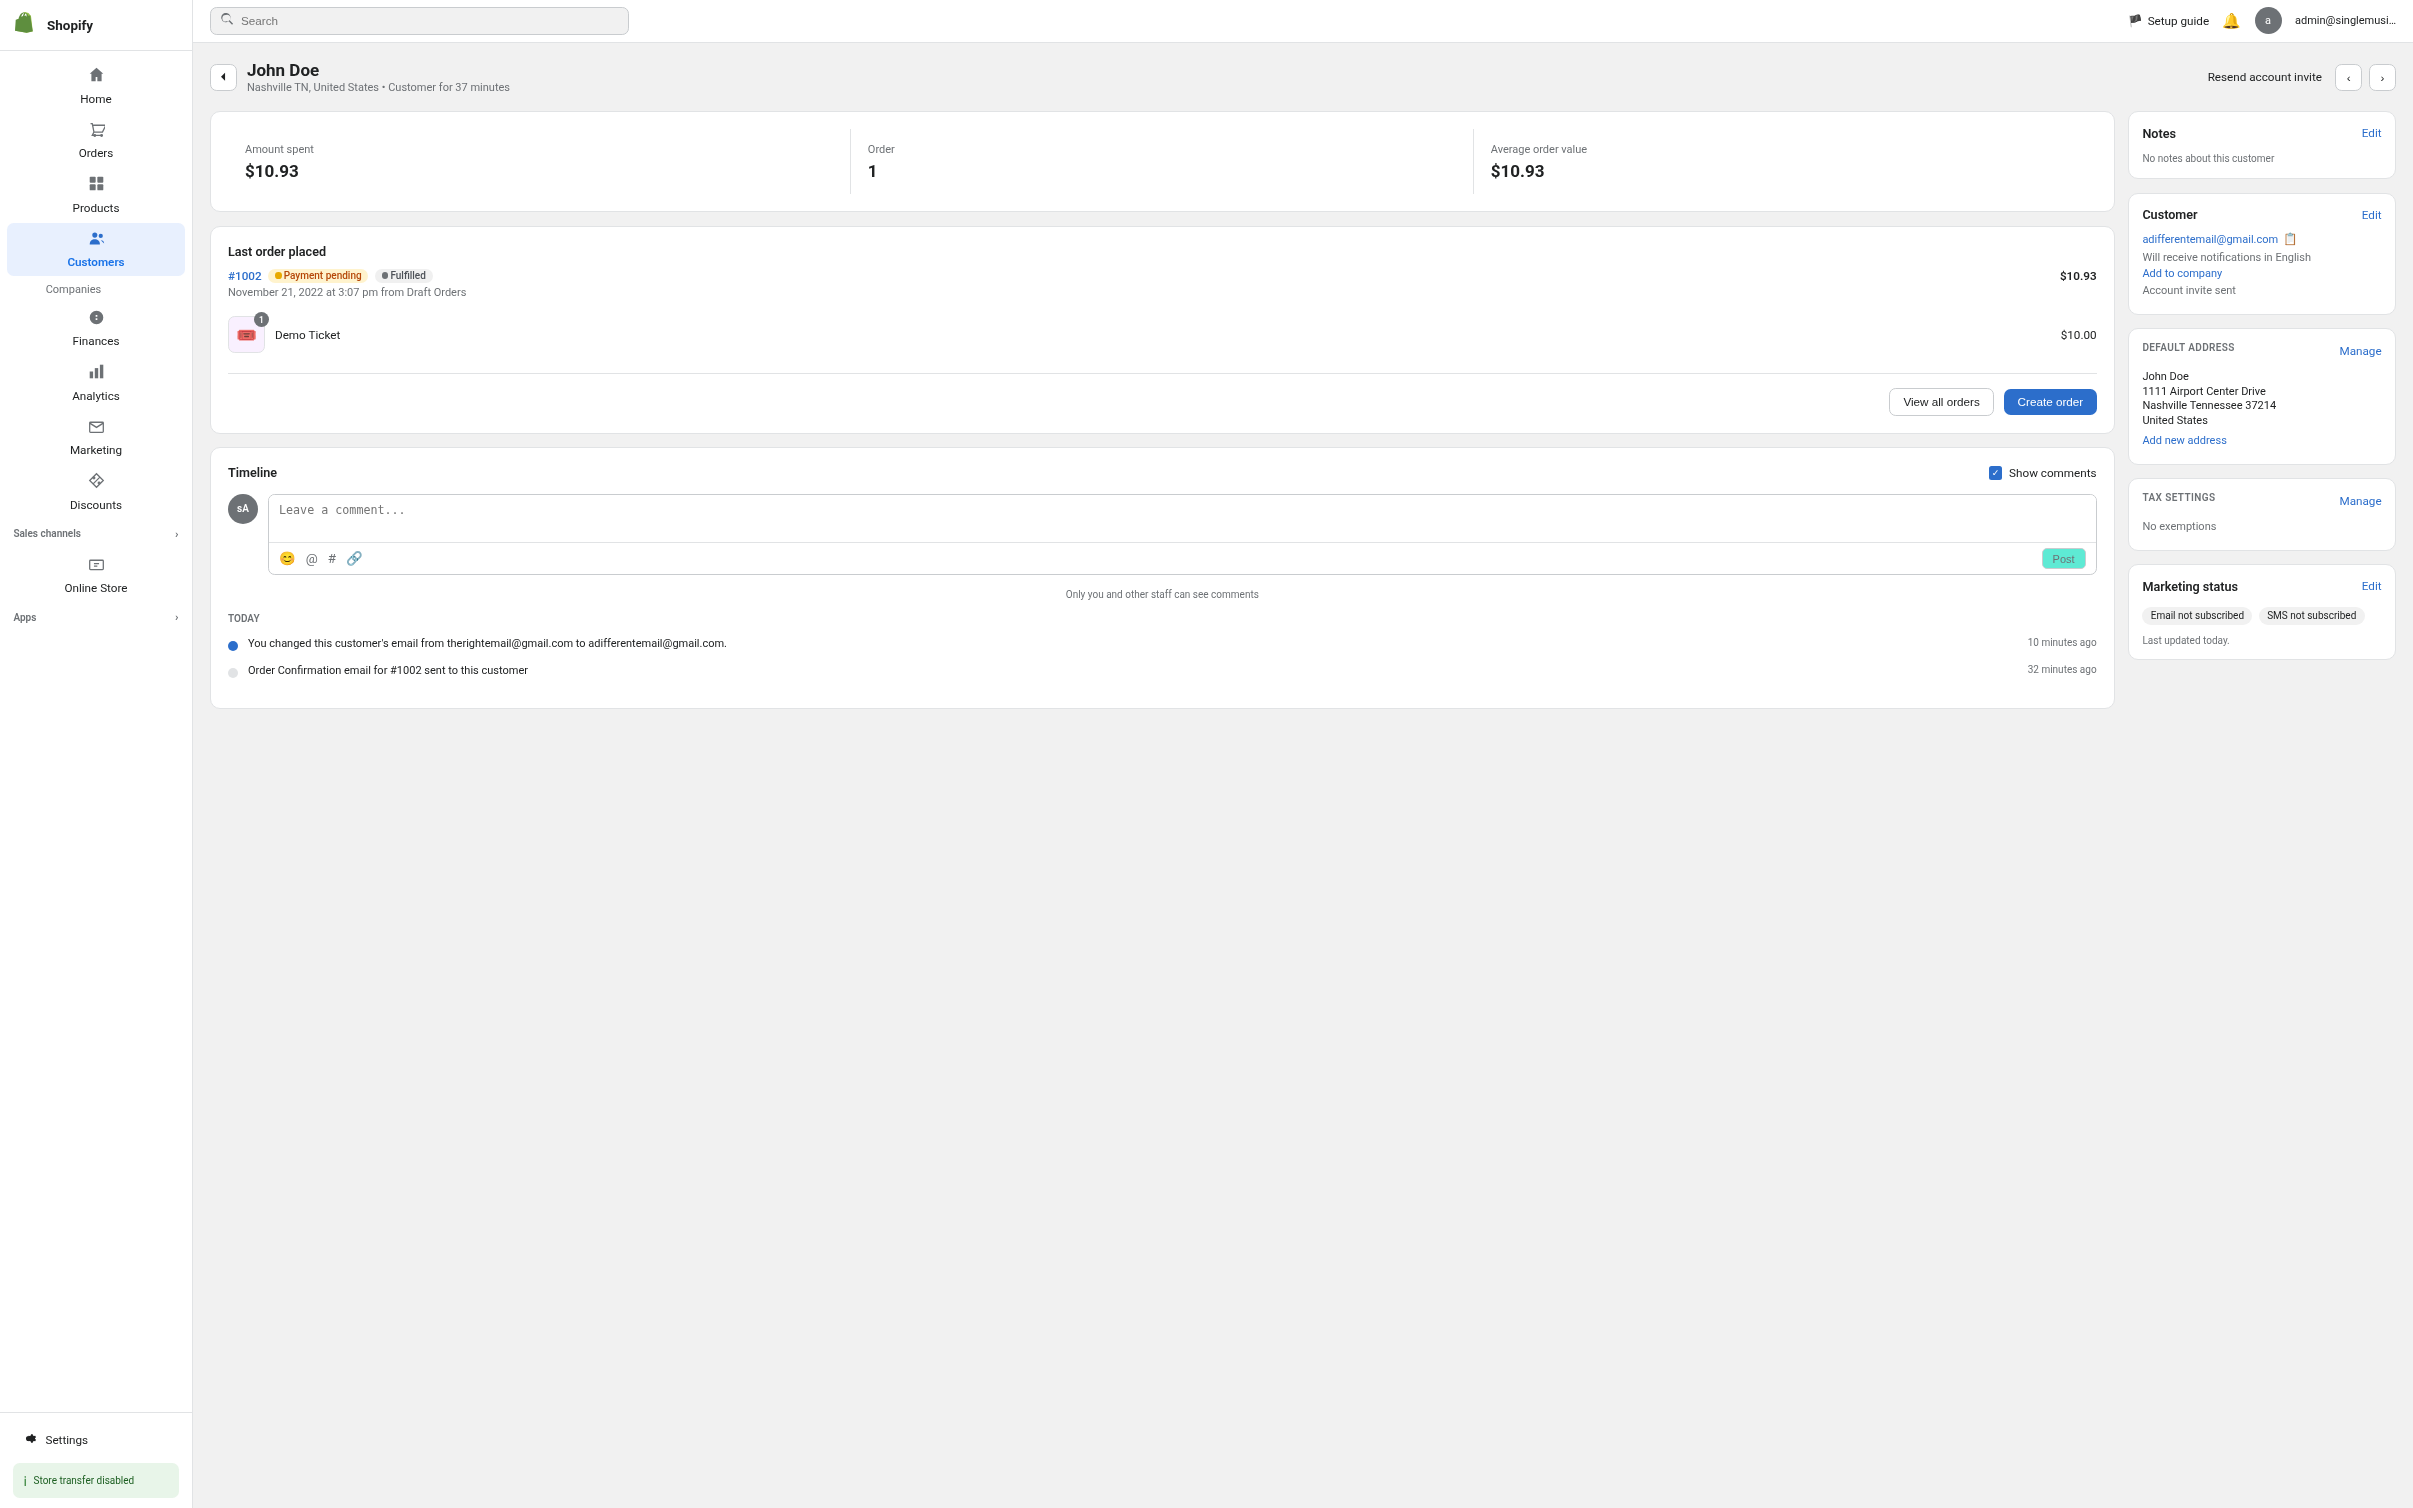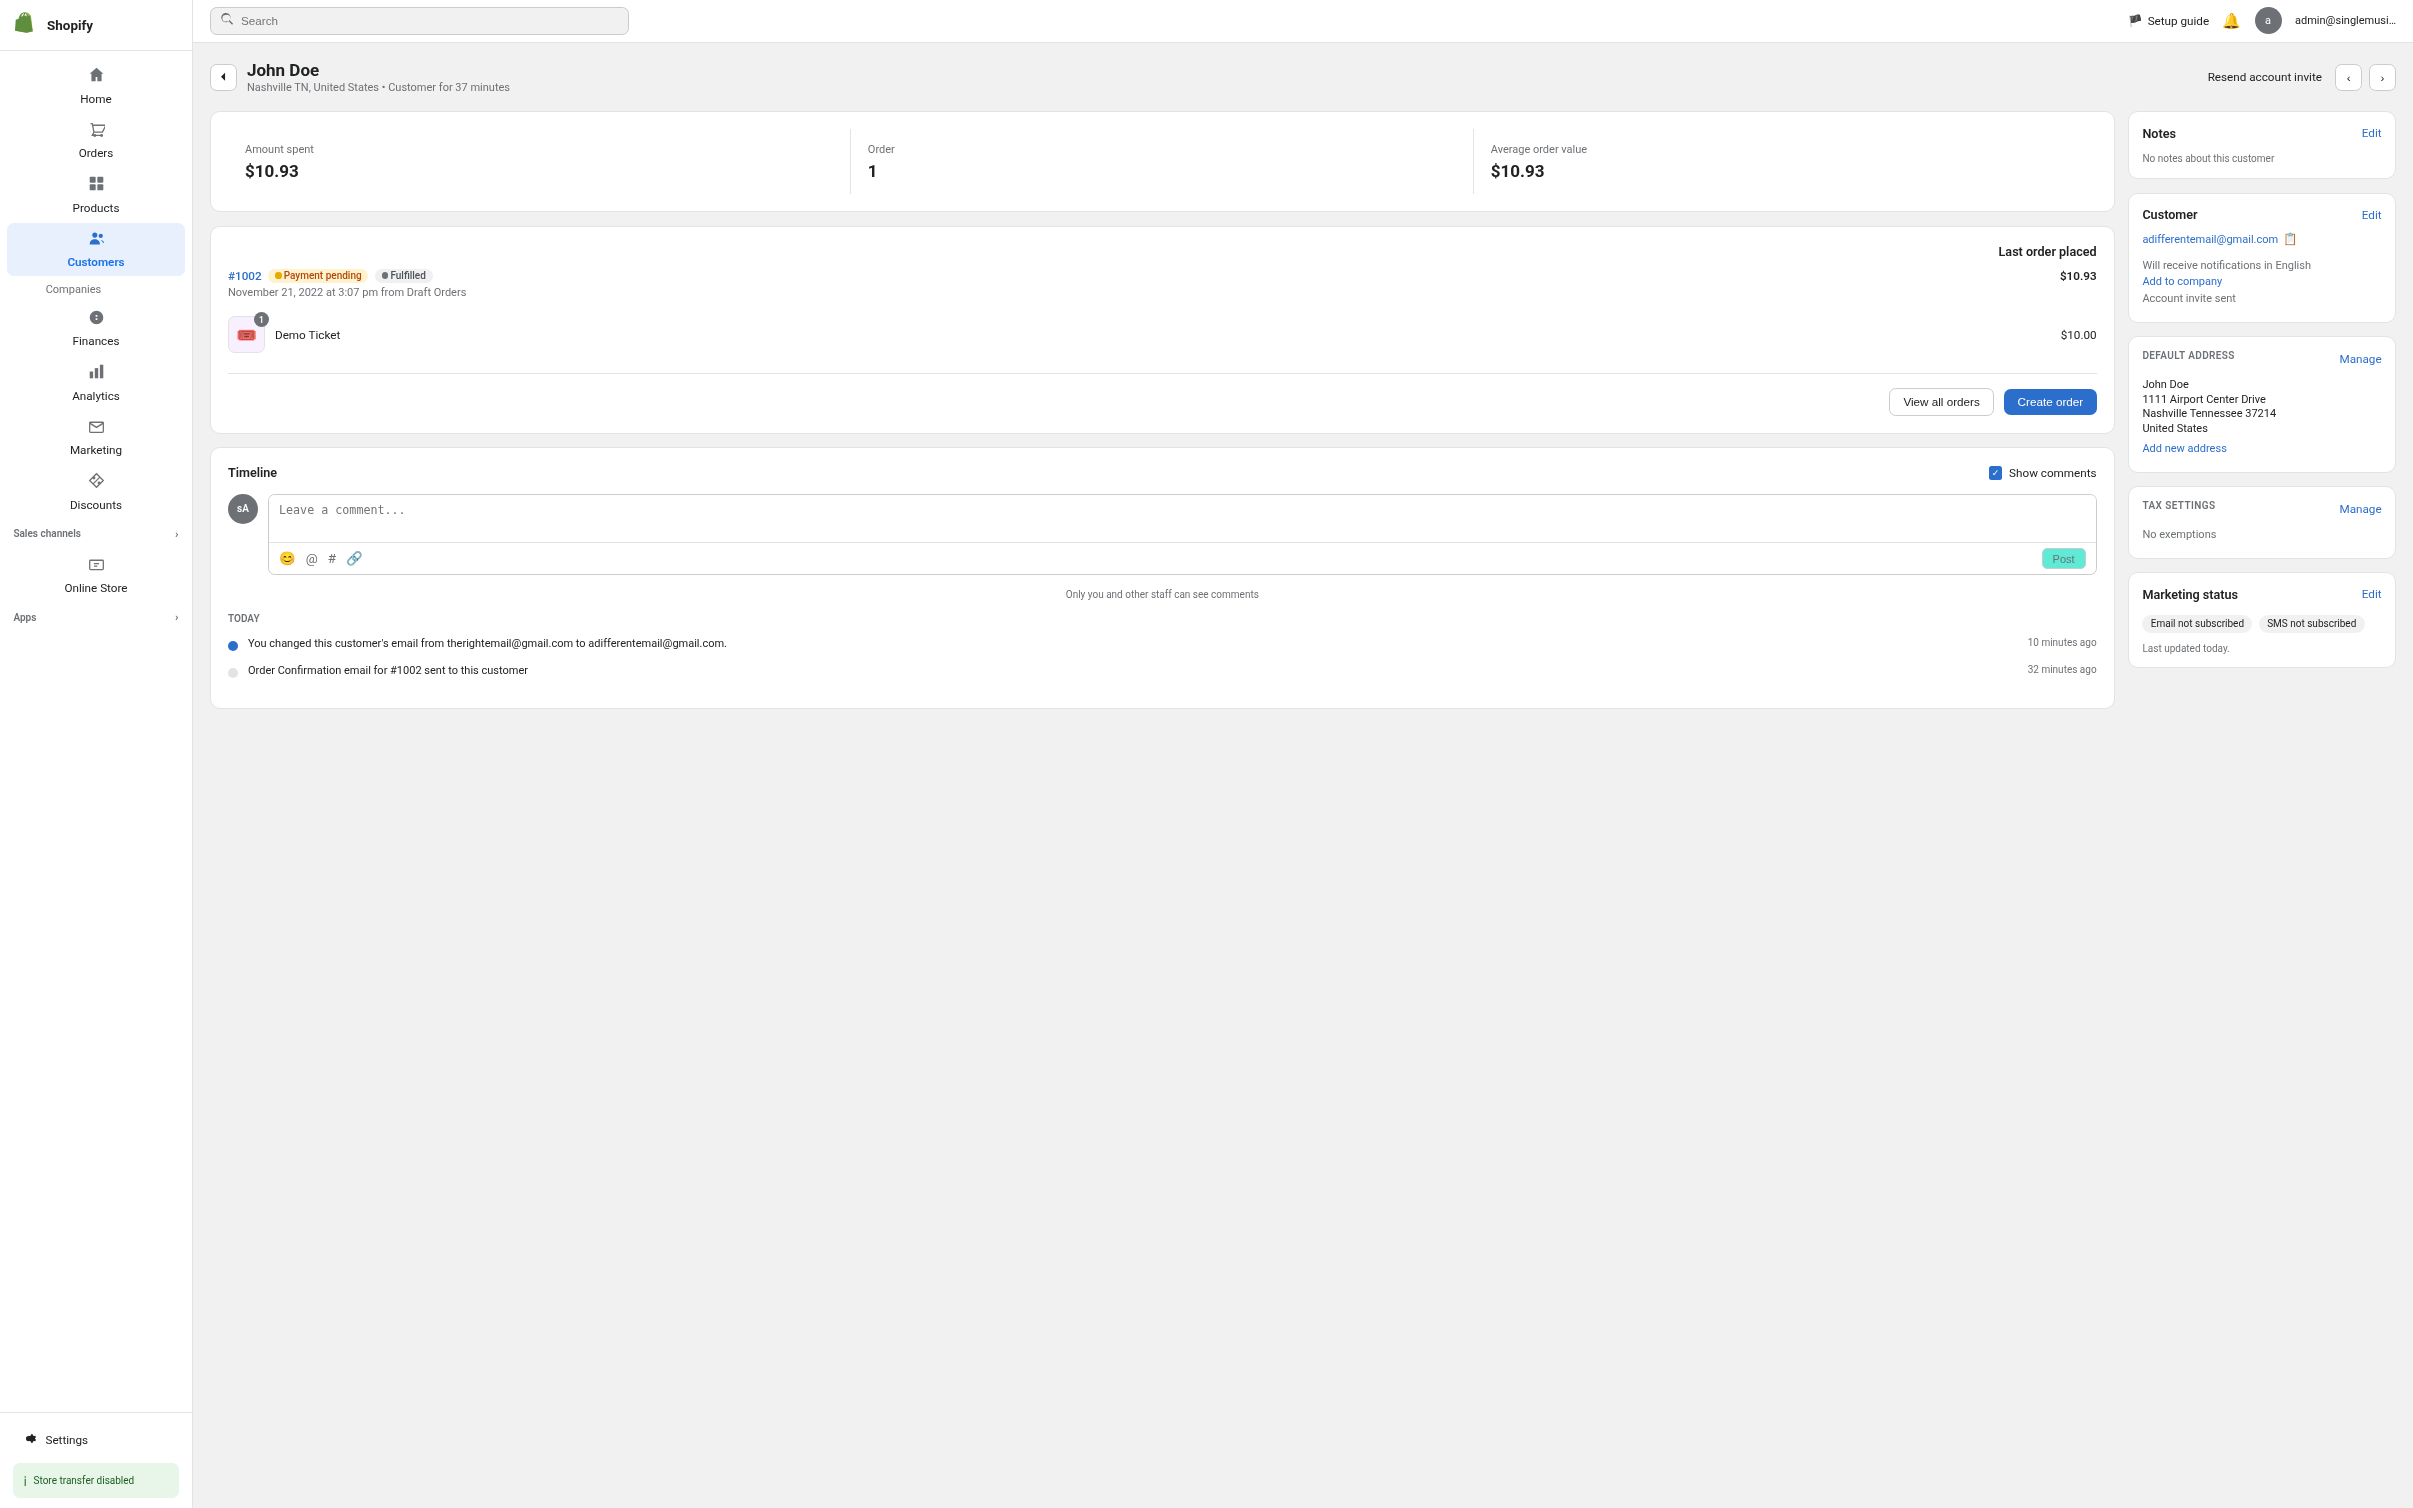--- a/index.html
+++ b/index.html
@@ -57,21 +57,21 @@
     .card { background: #fff; border: 0.8px solid #e1e3e5; border-radius: 10px; padding: 17px; margin-bottom: 13.4px; }
 
     
     .stats-card { display: grid; grid-template-columns: 1fr 1fr 1fr; }
     .stat-item { padding: 13.4px 17px; }
     .stat-item:not(:last-child) { border-right: 0.8px solid #e1e3e5; }
     .stat-label { font-size: 11px; color: #6d7175; margin-bottom: 5px; }
     .stat-value { font-size: 17px; font-weight: 700; color: #202223; }
 
     
-    .section-title { font-size: 12.6px; font-weight: 600; margin-bottom: 10px; text-align: right; }
+    .section-title { font-size: 12.6px; font-weight: 600; margin-bottom: 10px; }
     .order-header { display: flex; align-items: center; gap: 6.7px; margin-bottom: 3.4px; }
     .order-link { color: #2c6ecb; font-size: 11.7px; font-weight: 500; text-decoration: none; }
     .badge { display: inline-flex; align-items: center; gap: 2px; padding: 1.7px 6.7px; border-radius: 10px; font-size: 10px; font-weight: 500; }
     .badge-warning { background: #fff3cd; color: #b54708; }
     .badge-success { background: #f0f0f0; color: #4d5158; }
     .badge-dot { width: 6.7px; height: 6.7px; border-radius: 50%; }
     .badge-dot-orange { background: #e8a900; }
     .badge-dot-gray { background: #6d7175; }
     .order-amount { margin-left: auto; font-size: 11.7px; font-weight: 600; }
     .order-date { font-size: 11px; color: #6d7175; margin-bottom: 10px; }
@@ -402,21 +402,21 @@
               <a class="edit-link" href="#">Edit</a>
             </div>
             <span class="sidebar-text">No notes about this customer</span>
           </div>
 
           <div class="sidebar-card">
             <div class="sidebar-card-header">
               <span class="sidebar-card-title">Customer</span>
               <a class="edit-link" href="#">Edit</a>
             </div>
-            <div style="display:flex; gap:5px; margin-bottom:13px;">
+            <div style="display:flex; gap:5px; margin-bottom:5px;">
               <a class="customer-email" href="#">adifferentemail@gmail.com</a>
               <span class="copy-icon">📋</span>
             </div>
             <div class="customer-detail">Will receive notifications in English</div>
             <div class="customer-action">Add to company</div>
             <div class="customer-detail">Account invite sent</div>
           </div>
 
           <div class="sidebar-card">
             <div class="sidebar-card-header">

